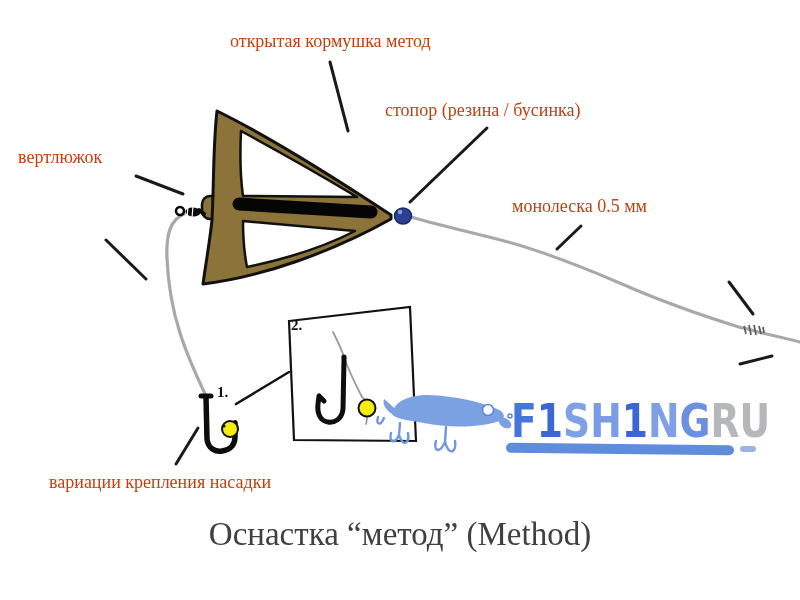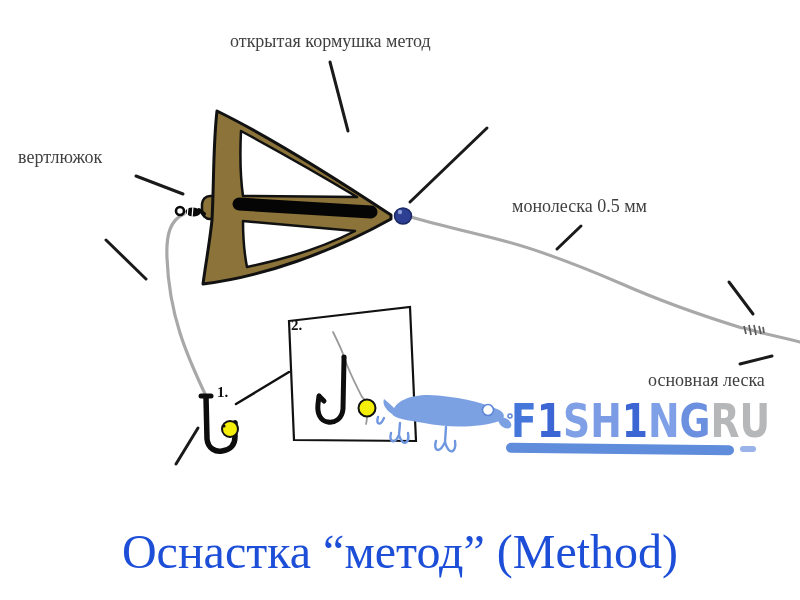--- a/index.html
+++ b/index.html
@@ -1,22 +1,22 @@
 <!DOCTYPE html>
 <html><head>
 <meta charset="utf-8">
 <style>
   html,body{margin:0;padding:0;background:#fff;}
   .canvas{position:relative;width:800px;height:600px;background:#ffffff;overflow:hidden;
           font-family:"Liberation Serif", serif;}
   svg{position:absolute;left:0;top:0;}
-  .lbl{position:absolute;font-size:18px;color:#404040;white-space:nowrap;line-height:1.1;}
+  .lbl{position:absolute;font-size:18px;color:#c2410c;white-space:nowrap;line-height:1.1;}
   .marker{position:absolute;font-size:15px;font-weight:bold;color:#111;}
   .title{position:absolute;left:0;top:516px;width:100%;text-align:center;
-         font-size:48px;color:#1d4ed8;margin-top:8px;}
+         font-size:33px;color:#404040;}
   .logo{position:absolute;left:511px;top:394px;font-family:"DejaVu Sans",sans-serif;
         font-weight:bold;font-size:46px;letter-spacing:0px;transform:scaleX(0.82);
         transform-origin:left top;white-space:nowrap;}
   .logo span{display:inline-block;}
   .underline{position:absolute;left:506px;top:444px;width:228px;height:10px;
              background:#5f8cdb;border-radius:6px;transform:rotate(0.6deg);}
   .underline-dash{position:absolute;left:740px;top:446px;width:16px;height:6px;
                   background:#9ab4ea;border-radius:3px;}
 </style>
 </head>
@@ -88,23 +88,24 @@
       <circle cx="510" cy="416" r="2" fill="none" stroke="#5d85d8" stroke-width="1.5"></circle>
       <g fill="none" stroke="#6f97e0" stroke-width="2.4" stroke-linecap="round">
         <path d="M 400,423 L 399,435 M 399,435 C 394,446 389,441 391,433 M 399,435 C 403,448 410,443 408,433"></path>
         <path d="M 446,427 L 445,442 M 445,442 C 439,455 433,450 436,441 M 445,442 C 449,457 457,452 455,441"></path>
         <path d="M 384,418 C 380,427 376,424 378,417"></path>
       </g>
     </g>
   </svg>
 
   <div class="lbl" style="left:230px;top:32px">открытая кормушка метод</div>
+  <div class="lbl" style="left:385px;top:101px">стопор (резина / бусинка)</div>
   <div class="lbl" style="left:18px;top:148px">вертлюжок</div>
   <div class="lbl" style="left:512px;top:197px">монолеска 0.5 мм</div>
-  <div class="lbl" style="left:648px;top:371px">основная леска</div>
+  <div class="lbl" style="left:49px;top:473px">вариации крепления насадки</div>
 
   <div class="marker" style="left:217px;top:384px">1.</div>
   <div class="marker" style="left:291px;top:317px">2.</div>
 
   <div class="logo"><span style="color: rgb(69, 119, 219);">F</span><span style="color: rgb(59, 102, 212);">1</span><span style="color: rgb(127, 160, 230);">S</span><span style="color: rgb(123, 156, 228);">H</span><span style="color: rgb(59, 102, 212);">1</span><span style="color: rgb(127, 160, 230);">N</span><span style="color: rgb(107, 144, 224);">G</span><span style="color: rgb(182, 183, 185);">R</span><span style="color: rgb(182, 183, 185);">U</span></div>
   <div class="underline"></div>
   <div class="underline-dash"></div>
 
   <div class="title">Оснастка “метод” (Method)</div>
 

